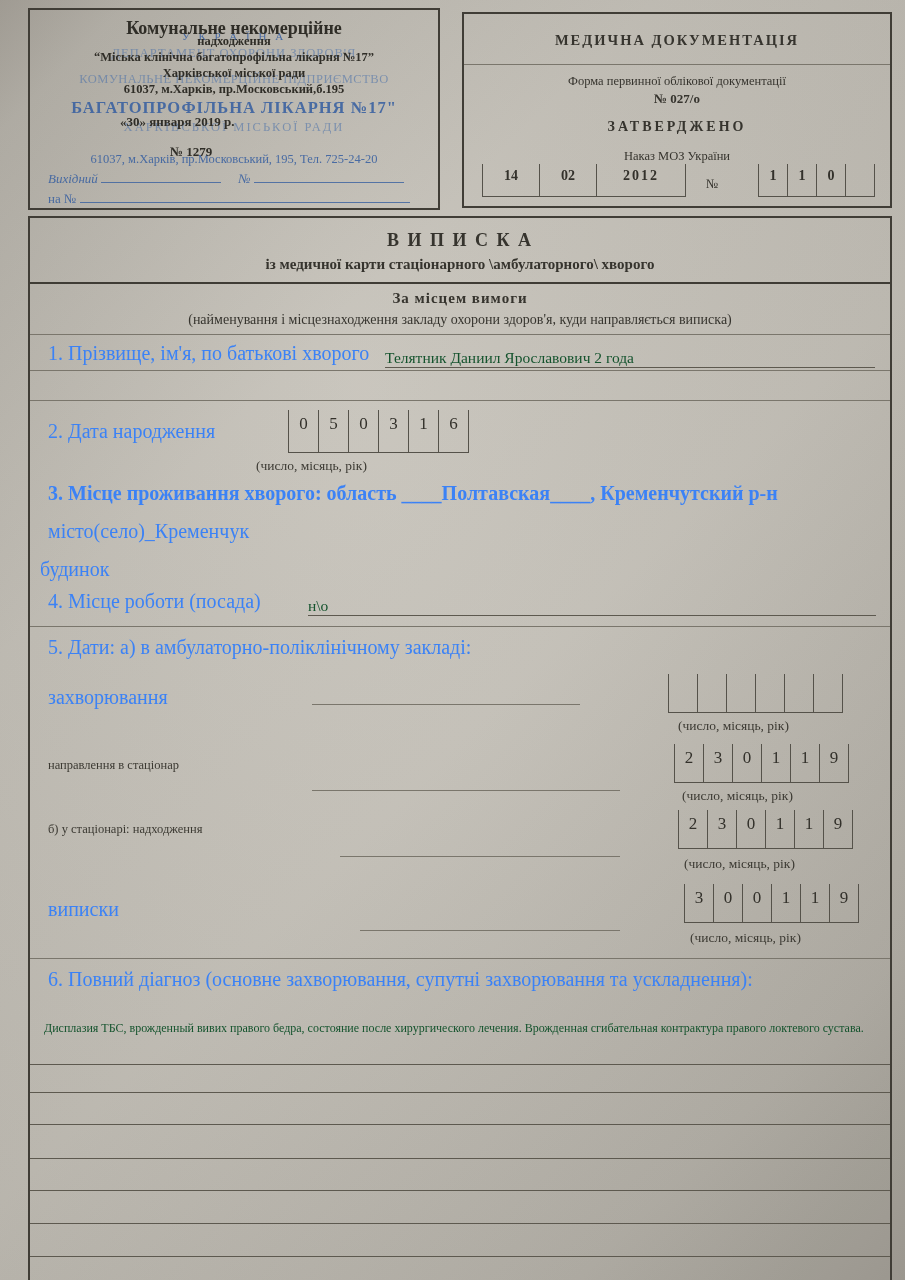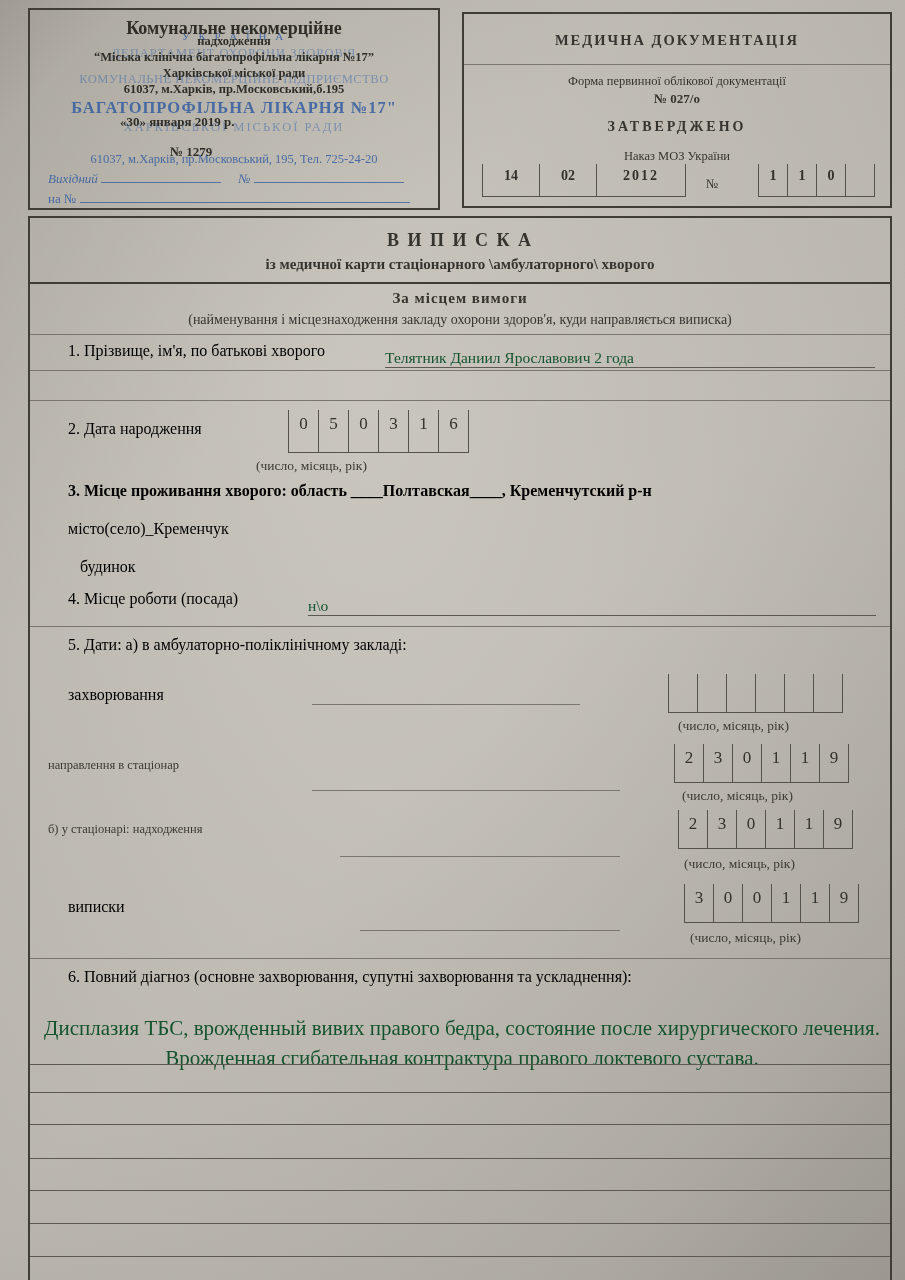--- a/index.html
+++ b/index.html
@@ -19,21 +19,21 @@
   .center{text-align:center;}
   .bold{font-weight:bold;}
   .typed{color:#2f2d27;font-weight:bold;}
   .stamp{color:rgba(56,96,160,0.88);}
   .stamp-ghost{color:rgba(70,110,170,0.55);}
   
   .cells{position:absolute;display:flex;border-left:1.5px solid #55524a;border-bottom:1.5px solid #55524a;}
   .cells .cell{border-right:1.5px solid #55524a;display:flex;align-items:flex-start;justify-content:center;
     font-size:17px;padding-top:4px;color:#33312b;}
   .caption{font-size:13.5px;color:#3c3a33;}
-  .lbl{font-size:16px;color:#000000;margin-left:20px;}
+  .lbl{font-size:20px;color:#3b82f6;}
   .lbl-sm{font-size:12.5px;color:#3c3a33;}
   .fill{color:#14532d;margin-top:9px;}
   .u{border-bottom:1.5px solid #5d594f;}
   .blank-u{display:inline-block;border-bottom:1.5px solid rgba(56,96,160,0.8);height:12px;}
 </style>
 </head>
 <body>
 
 <div class="paper-shade"></div>
 
@@ -108,21 +108,21 @@
     <div class="cell" style="width:29px;">5</div>
     <div class="cell" style="width:29px;">0</div>
     <div class="cell" style="width:29px;">3</div>
     <div class="cell" style="width:29px;">1</div>
     <div class="cell" style="width:29px;">6</div>
   </div>
   <div class="abs caption" style="left:226px;top:240px;">(число, місяць, рік)</div>
 
   <div class="abs lbl" style="left:18px;top:264px;font-weight:bold;">3. Місце проживання хворого: область ____Полтавская____, Кременчутский р-н</div>
   <div class="abs lbl" style="left:18px;top:302px;">місто(село)_Кременчук</div>
-  <div class="abs lbl" style="left:30px;top:340px;text-align:center;">будинок</div>
+  <div class="abs lbl" style="left:10px;top:340px;text-align:center;">будинок</div>
 
   <div class="abs lbl" style="left:18px;top:372px;">4. Місце роботи (посада)</div>
   <div class="abs fill u" style="left:278px;top:370px;width:568px;font-size:15.5px;">н\о</div>
   <div class="hline faint" style="left:0;top:408px;width:100%;"></div>
 
   <div class="abs lbl" style="left:18px;top:418px;">5. Дати: а) в амбулаторно-поліклінічному закладі:</div>
 
   <div class="abs lbl" style="left:18px;top:468px;">захворювання</div>
   <div class="hline faint" style="left:282px;top:486px;width:268px;"></div>
   <div class="cells" style="left:638px;top:456px;height:38px;">
@@ -166,21 +166,21 @@
     <div class="cell" style="width:28px;">0</div>
     <div class="cell" style="width:28px;">0</div>
     <div class="cell" style="width:28px;">1</div>
     <div class="cell" style="width:28px;">1</div>
     <div class="cell" style="width:28px;">9</div>
   </div>
   <div class="abs caption" style="left:660px;top:712px;">(число, місяць, рік)</div>
 
   <div class="hline faint" style="left:0;top:740px;width:100%;"></div>
   <div class="abs lbl" style="left:18px;top:750px;">6. Повний діагноз (основне захворювання, супутні захворювання та ускладнення):</div>
-  <div class="abs fill" style="left:14px;top:786px;width:836px;font-size:21px;line-height:30px;text-align:center;">Дисплазия ТБС, врожденный вивих правого бедра, состояние после хирургического лечения. Врожденная сгибательная контрактура правого локтевого сустава.</div>
+  <div class="abs fill" style="left:14px;top:786px;width:836px;font-size:12px;line-height:30px;">Дисплазия ТБС, врожденный вивих правого бедра, состояние после хирургического лечения. Врожденная сгибательная контрактура правого локтевого сустава.</div>
 
   <div class="hline" style="left:0;top:846px;width:100%;"></div>
   <div class="hline" style="left:0;top:874px;width:100%;"></div>
   <div class="hline" style="left:0;top:906px;width:100%;"></div>
   <div class="hline" style="left:0;top:940px;width:100%;"></div>
   <div class="hline" style="left:0;top:972px;width:100%;"></div>
   <div class="hline" style="left:0;top:1005px;width:100%;"></div>
   <div class="hline" style="left:0;top:1038px;width:100%;"></div>
 </div>
 

